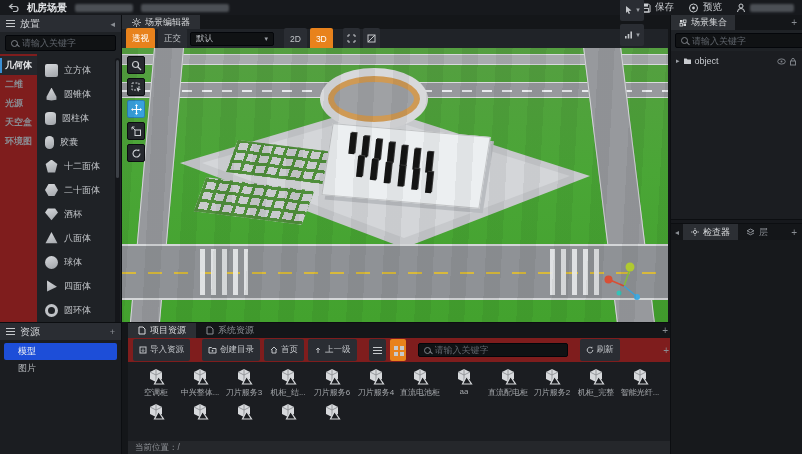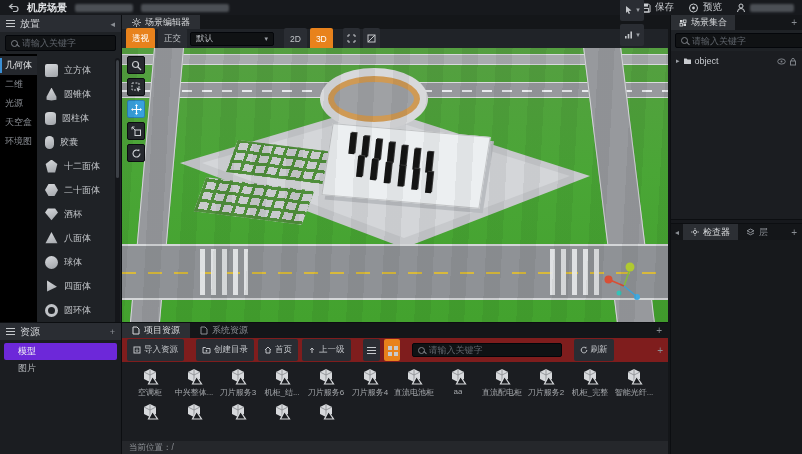--- a/index.html
+++ b/index.html
@@ -32,21 +32,21 @@
   .ico-lines { width:9px; height:7px;
     background:repeating-linear-gradient(#c7cacd 0 1px, transparent 1px 3px); }
   .ico-grid4 { width:4px; height:4px; background:#c7cacd; box-shadow:6px 0 #c7cacd,0 6px #c7cacd,6px 6px #c7cacd; margin:0 4px 4px 0; }
   .caret { font-size:7px; color:#9a9ea4; }
 
   
   .place-panel { position:absolute; left:0; top:15px; width:122px; height:307px; background:#1f2226;
     display:flex; flex-direction:column; border-right:1px solid #0c0e11; }
   .place-search { padding:3px 5px; background:#1f2226; }
   .place-body { flex:1; display:flex; min-height:0; }
-  .cat-rail { width:37px; background:#000000; padding-top:2px; }
+  .cat-rail { width:37px; background:#7f1d1d; padding-top:2px;font-weight:bold; }
   .cat-item { height:19px; display:flex; align-items:center; padding-left:5px; color:#8a8e94; font-size:9px; cursor:pointer; position:relative; }
   .cat-item.active { background:#24272c; color:#e8eaec; }
   .cat-item.active::before { content:""; position:absolute; left:0; top:2px; bottom:2px; width:2px; background:#3b8fd4; }
   .geo-list { flex:1; padding:4px 2px 0 8px; overflow:hidden; position:relative; }
   .geo-item { height:24px; display:flex; align-items:center; gap:6px; color:#c3c6ca; font-size:9px; cursor:pointer; }
   .gshape { width:13px; height:13px; background:linear-gradient(160deg,#d8dadd,#9fa3a8); }
   .g-cube { border-radius:2px; }
   .g-cone { clip-path:polygon(50% 0,88% 72%,88% 94%,50% 100%,12% 94%,12% 72%); }
   .g-cyl { border-radius:4px/3px; width:11px; }
   .g-cap { border-radius:6px; width:9px; }
@@ -58,21 +58,21 @@
   .g-tetra { clip-path:polygon(16% 8%,16% 92%,92% 55%); }
   .g-torus { background:transparent; border:3.5px solid #c0c3c7; border-radius:50%; }
   .vscroll { position:absolute; right:1px; top:4px; width:5px; height:290px; background:#14161a; border-radius:3px; }
   .vscroll .thumb { position:absolute; left:1px; right:1px; top:2px; height:118px; background:#3c4046; border-radius:3px; }
 
   
   .res-panel { position:absolute; left:0; top:322px; width:122px; height:132px; background:#1b1d21;
     display:flex; flex-direction:column; border-right:1px solid #0c0e11; border-top:1px solid #0c0e11; }
   .res-list { padding:3px 4px; }
   .res-item { height:17px; display:flex; align-items:center; padding-left:14px; color:#b6b9bd; font-size:9px; border-radius:2px; cursor:pointer; }
-  .res-item.active { background:#6d28d9; color:#f0f2f4; }
+  .res-item.active { background:#1d4ed8; color:#f0f2f4; }
 
   
   .viewport { position:absolute; left:122px; top:15px; width:546px; height:307px; display:flex; flex-direction:column; background:#141619; }
   .vtabs { height:14px; background:#141619; display:flex; }
   .vtab { display:flex; align-items:center; gap:4px; padding:0 10px; background:#2c2f34; color:#d8dadd; font-size:9px; }
   .vtoolbar { height:19px; background:#202328; display:flex; align-items:center; gap:3px; padding:0 4px; }
   .vbtn { height:22px; display:flex; align-items:center; gap:3px; padding:0 6px; background:#2a2d33;
     border:none; border-radius:2px; color:#c3c6ca; font-size:8.5px; cursor:pointer; font-family:inherit; }
   .vbtn.orange { background:#e8821c; color:#fff; }
   .vbtn.iconic { padding:0 4px; }
@@ -115,21 +115,21 @@
     background:repeating-linear-gradient(90deg,#e8eaec 0 5px, transparent 5px 11px); opacity:.9; }
   .xw1 { left:78px; width:48px; }
   .xw2 { left:428px; width:52px; }
   .tool-rail { position:absolute; left:5px; top:8px; display:flex; flex-direction:column; gap:4px; }
   .tool { width:18px; height:18px; background:#26292e; border:1px solid #0c0e11; border-radius:2px;
     display:flex; align-items:center; justify-content:center; cursor:pointer; }
   .tool.active { background:#38a1de; border-color:#2a7fb3; }
   .gizmo { position:absolute; left:480px; top:212px; }
 
   
-  .assets { position:absolute; left:122px; top:322px; width:546px; height:132px; background:#1b1d21;
+  .assets { position:absolute; left:128px; top:322px; width:546px; height:132px; background:#1b1d21;
     display:flex; flex-direction:column; border-top:1px solid #0c0e11; }
   .atabs { height:15px; background:#141619; display:flex; align-items:center; }
   .atab { display:flex; align-items:center; gap:4px; padding:0 10px; height:100%; color:#8a8e94; font-size:9px; cursor:pointer; }
   .atab.active { background:#2c2f34; color:#d8dadd; }
   .atabs .dock { margin-left:auto; padding-right:6px; color:#8a8e94; }
   .atoolbar { height:19px; background:#7f1d1d; display:flex; align-items:center; gap:4px; padding:12px 5px; }
   .atoolbar .search { width:150px; height:14px; }
   .agrid { flex:1; display:flex; flex-wrap:wrap; align-content:flex-start; padding:4px 4px 0 6px; overflow:hidden; }
   .asset { width:44px; display:flex; flex-direction:column; align-items:center; gap:1px; margin-bottom:3px; cursor:pointer; }
   .asset span { max-width:44px; font-size:8px; color:#a6a9ad; white-space:nowrap; overflow:hidden; text-overflow:ellipsis; }

